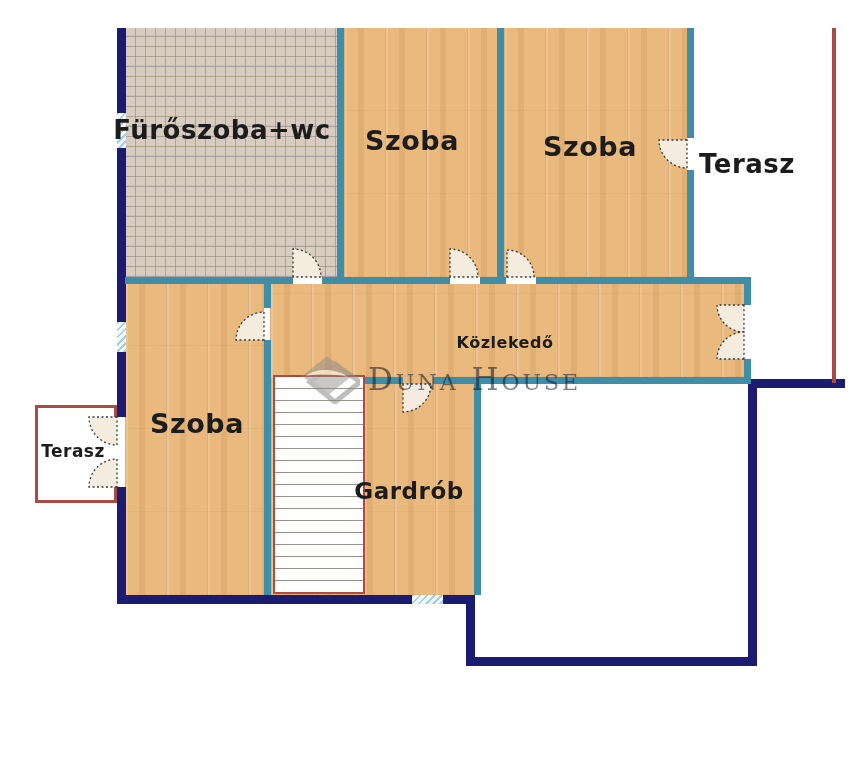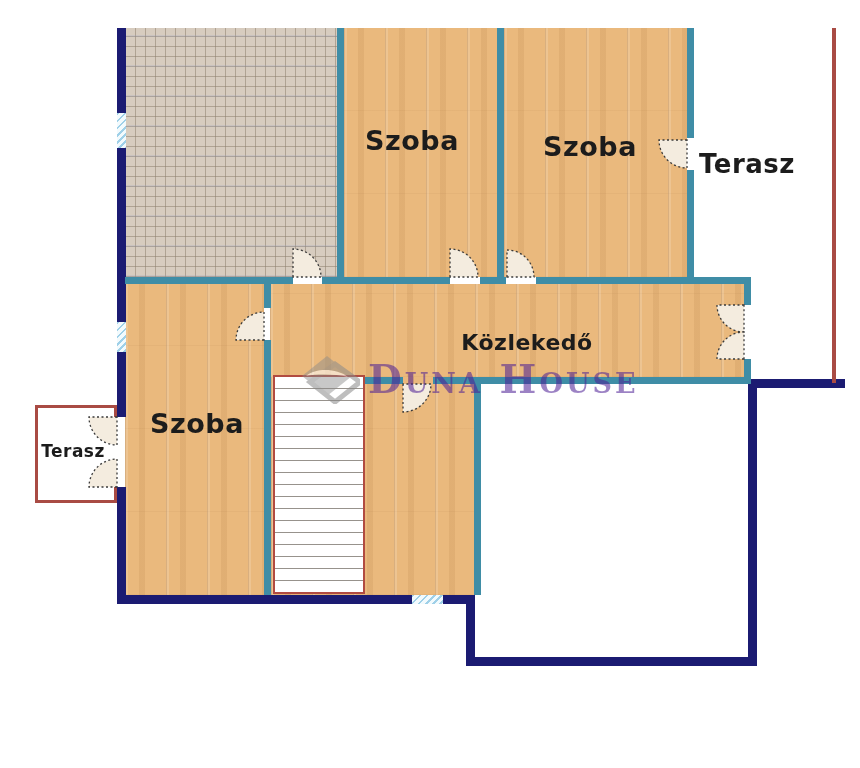--- a/index.html
+++ b/index.html
@@ -42,21 +42,21 @@
   .caption{
     position:absolute;left:180px;top:712px;width:640px;text-align:center;
     font-size:30px;font-weight:bold;color:#16161e;letter-spacing:0.5px;z-index:6;
   }
   .watermark{
     position:absolute;left:302px;top:354px;display:flex;align-items:center;gap:8px;
     opacity:0.55;z-index:7;pointer-events:none;
   }
   .watermark .wm-text{
     font-family:"DejaVu Serif","Liberation Serif",serif;
-    font-variant:small-caps;font-weight:bold;font-size:39px;color:#4c1d95;letter-spacing:3px;
+    font-variant:small-caps;font-weight:normal;font-size:31px;color:#0f172a;letter-spacing:3px;
   }
   .doors{position:absolute;left:0;top:0;z-index:5;pointer-events:none;}
   .z1{z-index:1}.z2{z-index:2}.z3{z-index:3}.z4{z-index:4}
 </style>
 </head>
 <body>
 
 <div class="canvas">
 
   <div class="abs tile z1" style="left:125px;top:28px;width:212px;height:249px;"></div>
@@ -112,26 +112,28 @@
       <path d="M687,140 L659,140 A28,28 0 0 0 687,168 Z"></path>
       <path d="M403,384 L403,412 A28,28 0 0 0 431,384 Z"></path>
       <path d="M264,340 L236,340 A28,28 0 0 1 264,312 Z"></path>
       <path d="M744,305 L717,305 A27,27 0 0 0 744,332 Z"></path>
       <path d="M744,359 L717,359 A27,27 0 0 1 744,332 Z"></path>
       <path d="M117,417 L89,417 A28,28 0 0 0 117,445 Z"></path>
       <path d="M117,487 L89,487 A28,28 0 0 1 117,459 Z"></path>
     </g>
   </svg>
 
+  <div class="lbl" style="left:222px;top:130px;font-size:26px;">Fürőszoba+wc</div>
   <div class="lbl" style="left:412px;top:140px;font-size:27px;">Szoba</div>
   <div class="lbl" style="left:590px;top:146px;font-size:27px;">Szoba</div>
   <div class="lbl" style="left:747px;top:164px;font-size:26px;">Terasz</div>
-  <div class="lbl" style="left:527px;top:342px;font-size:22px;">Közlekedő</div>
+  <div class="lbl" style="left:505px;top:342px;font-size:16px;">Közlekedő</div>
   <div class="lbl" style="left:197px;top:423px;font-size:27px;">Szoba</div>
   <div class="lbl" style="left:73px;top:451px;font-size:17px;">Terasz</div>
+  <div class="lbl" style="left:409px;top:491px;font-size:23px;">Gardrób</div>
 
   <div class="watermark">
     <svg width="58" height="50" viewBox="0 0 58 50">
       <g fill="#8a8a8a">
         <path d="M25 2 L50 22 L25 42 L0 22 Z" opacity="0.85"></path>
         <path d="M33 10 L58 28 L33 48 L8 28 Z" fill="none" stroke="#8a8a8a" stroke-width="5"></path>
         <path d="M4 22 C14 14, 34 14, 46 23 C34 20, 14 20, 4 22 Z" fill="#ffffff"></path>
       </g>
     </svg>
     <span class="wm-text">Duna House</span>

